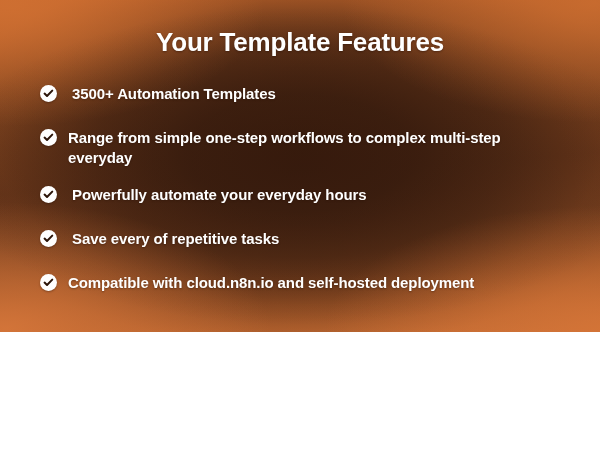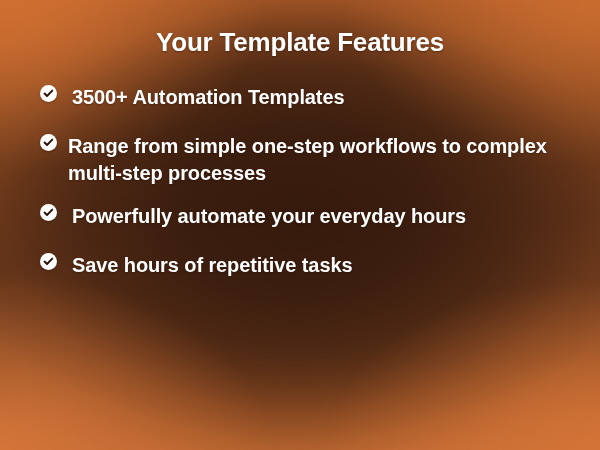--- a/index.html
+++ b/index.html
@@ -9,21 +9,21 @@
   body {
     width: 600px;
     height: 450px;
     overflow: hidden;
     font-family: "Liberation Sans", sans-serif;
   }
 
   #slide {
     position: relative;
     width: 600px;
-    height: 450px;
+    height: 332px;
     box-sizing: border-box;
     background-color: #4a2817;
     overflow: hidden;
     text-decoration: underline;
   }
 
   
   #bg-base {
     position: absolute;
     inset: 0;
@@ -111,21 +111,21 @@
     align-items: center;
     justify-content: center;
     box-shadow: 0 1px 2px rgba(35,15,6,0.35);
   }
   .check-icon svg {
     display: block;
   }
 
   .item-label {
     color: #ffffff;
-    font-size: 20px;
+    font-size: 15px;
     font-weight: bold;
     line-height: 1.35;
     letter-spacing: -0.1px;
     text-shadow: 0 1px 2px rgba(40,18,8,0.4);
     max-width: 495px;
   }
   .item-label.indent-1 { margin-left: 4px; }
   .item-label.indent-0 { margin-left: 0px; }
   .item-label.narrow { max-width: 470px; }
 </style>
@@ -152,38 +152,46 @@
         </span>
         <span class="item-label indent-1">3500+ Automation Templates</span>
       </div>
 
       <div class="list-item two-line">
         <span class="check-icon">
           <svg width="11" height="11" viewBox="0 0 12 12" aria-hidden="true">
             <path d="M1.7 6.1 L4.4 8.7 L10.1 2.9" stroke="#2b1409" stroke-width="2.2" fill="none" stroke-linecap="round" stroke-linejoin="round"></path>
           </svg>
         </span>
-        <span class="item-label indent-0">Range from simple one-step workflows to complex multi-step processes</span>
+        <span class="item-label indent-0">Range from simple one-step workflows to complex multi-step everyday</span>
       </div>
 
       <div class="list-item">
         <span class="check-icon">
           <svg width="11" height="11" viewBox="0 0 12 12" aria-hidden="true">
             <path d="M1.7 6.1 L4.4 8.7 L10.1 2.9" stroke="#2b1409" stroke-width="2.2" fill="none" stroke-linecap="round" stroke-linejoin="round"></path>
           </svg>
         </span>
         <span class="item-label indent-1">Powerfully automate your everyday hours</span>
       </div>
 
       <div class="list-item">
         <span class="check-icon">
           <svg width="11" height="11" viewBox="0 0 12 12" aria-hidden="true">
             <path d="M1.7 6.1 L4.4 8.7 L10.1 2.9" stroke="#2b1409" stroke-width="2.2" fill="none" stroke-linecap="round" stroke-linejoin="round"></path>
           </svg>
         </span>
-        <span class="item-label indent-1">Save hours of repetitive tasks</span>
+        <span class="item-label indent-1">Save every of repetitive tasks</span>
       </div>
 
+      <div class="list-item">
+        <span class="check-icon">
+          <svg width="11" height="11" viewBox="0 0 12 12" aria-hidden="true">
+            <path d="M1.7 6.1 L4.4 8.7 L10.1 2.9" stroke="#2b1409" stroke-width="2.2" fill="none" stroke-linecap="round" stroke-linejoin="round"></path>
+          </svg>
+        </span>
+        <span class="item-label indent-0">Compatible with cloud.n8n.io and self-hosted deployment</span>
+      </div>
 
 
     </div>
   </div>
 </div>
 
 </body></html>

